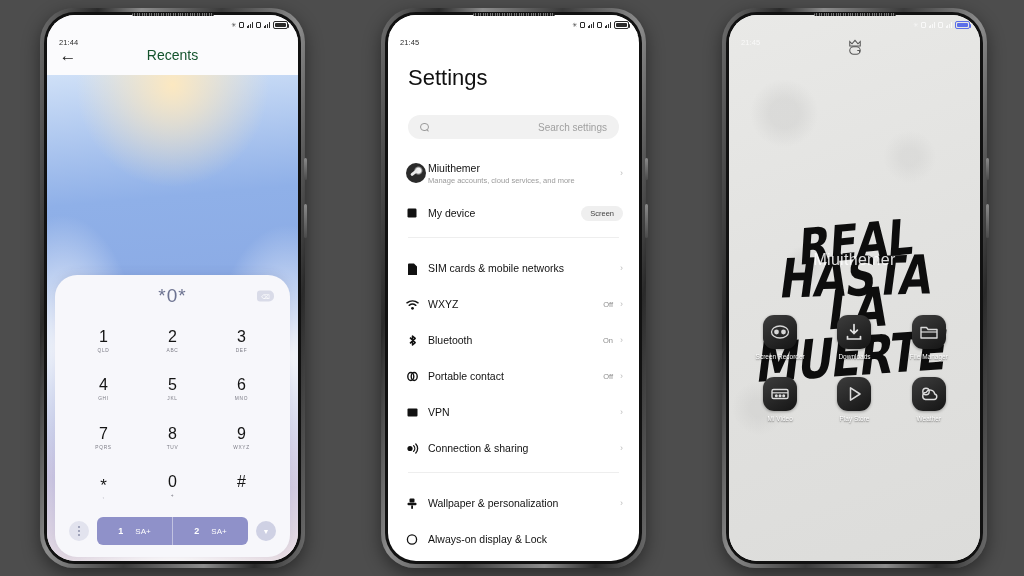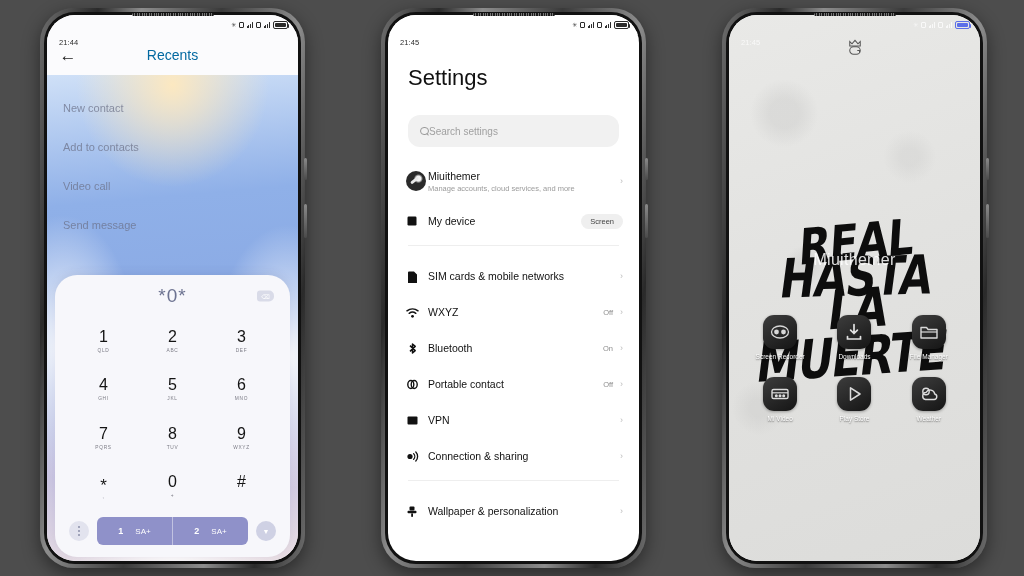--- a/index.html
+++ b/index.html
@@ -83,21 +83,21 @@
   
   #phone1 { left:40px; top:8px; width:265px; height:560px; }
   .p1-topbar {
     position:absolute; top:20px; left:0; right:0; height:40px;
     background:#fbfbfd; display:flex; align-items:center; z-index:20;
   }
   .p1-back {
     width:42px; display:flex; align-items:center; justify-content:center;
     font-size:17px; color:#222; line-height:1;
   }
-  .p1-title { flex:1; text-align:center; font-size:14px; color:#0369a1; margin-right:42px;}
+  .p1-title { flex:1; text-align:center; font-size:14px; color:#14532d; margin-right:42px;}
   .p1-wall {
     position:absolute; top:60px; left:0; right:0; bottom:0;
     background:
       radial-gradient(ellipse 62% 34% at 50% 2%,  rgba(255,233,190,.95) 0%, rgba(255,225,175,0) 62%),
       radial-gradient(ellipse 46% 30% at 50% 72%, rgba(239,150,122,.78) 0%, rgba(239,150,122,0) 70%),
       radial-gradient(ellipse 44% 40% at 6% 56%,  rgba(255,255,255,.97) 0%, rgba(255,255,255,0) 68%),
       radial-gradient(ellipse 44% 40% at 96% 58%, rgba(255,255,255,.97) 0%, rgba(255,255,255,0) 68%),
       radial-gradient(ellipse 70% 42% at 50% 104%,rgba(255,255,255,.92) 0%, rgba(255,255,255,0) 62%),
       linear-gradient(175deg,#cfe0f7 0%,#8fb0e8 26%,#8aa9e4 52%,#c9c4e2 78%,#eadfe4 100%);
   }
@@ -159,22 +159,22 @@
     display:flex; align-items:center; justify-content:center;
     font-size:7px; color:#fff;
   }
 
   
   #phone2 { left:381px; top:8px; width:265px; height:560px; }
   .p2-screen { background:#fff; }
   .settings-body { position:absolute; top:20px; left:0; right:0; bottom:0; overflow:hidden;}
   .s-title { font-size:22px; color:#111; padding:30px 0 24px 20px; font-weight:400;}
   .s-search {
-    margin:0 20px; height:32px; border-radius:12px; background:#f1f1f1;
-    display:flex; align-items:center; gap:0; padding:0 12px;
+    margin:0 20px; height:24px; border-radius:12px; background:#f1f1f1;
+    display:flex; align-items:center; gap:0; padding:0 12px;justify-content:space-between;
   }
   .s-search-ic { width:9px; height:9px; position:relative; flex:0 0 auto; }
   .s-search-ic::before{
     content:''; position:absolute; left:0; top:0; width:6.5px; height:6.5px;
     border:1.1px solid #9a9a9a; border-radius:50%;
   }
   .s-search-ic::after{
     content:''; position:absolute; right:0; bottom:.4px; width:3.4px; height:1.1px;
     background:#9a9a9a; transform:rotate(45deg); border-radius:1px;
   }
@@ -288,26 +288,20 @@
           </span>
         </div>
 
         <div class="p1-wall"></div>
 
         <div class="p1-topbar">
           <div class="p1-back">←</div>
           <div class="p1-title">Recents</div>
         </div>
 
-        <div class="p1-menu">
-          <div class="p1-menu-item">New contact</div>
-          <div class="p1-menu-item">Add to contacts</div>
-          <div class="p1-menu-item">Video call</div>
-          <div class="p1-menu-item">Send message</div>
-        </div>
 
         <div class="dialpad">
           <div class="dial-display">
             <div class="dial-number">*0*</div>
             <div class="dial-back">⌫</div>
           </div>
           <div class="keys" id="keypad">
               <div class="key">
                 <div class="key-d">1</div>
                 <div class="key-l">QLD</div>
@@ -515,20 +509,28 @@
               <div class="s-row">
                 <div class="s-icon">
                   <svg width="13" height="13" viewBox="0 0 13 13">
                     <rect x="3.5" y="1.5" width="5" height="4" rx="1" fill="#111"></rect>
                     <rect x="1.5" y="5.8" width="9" height="2.4" rx="1" fill="#111"></rect>
                     <rect x="5.2" y="8.4" width="1.8" height="3.4" fill="#111"></rect>
                   </svg>
                 </div>
                 <div class="s-label">Wallpaper &amp; personalization</div>
                 <span class="s-chev">›</span>
+              </div>
+              <div class="s-row">
+                <div class="s-icon">
+                  <svg width="13" height="13" viewBox="0 0 13 13">
+                    <circle cx="6" cy="6.5" r="4.6" stroke="#111" stroke-width="1.3" fill="none"></circle>
+                  </svg>
+                </div>
+                <div class="s-label">Always-on display &amp; Lock</div>
               </div>
             </div>
         </div>
 
       </div>
     </div>
   </div>
 
   <div class="phone" id="phone3">
     <div class="side-btn" style="top:150px;height:22px;"></div>

